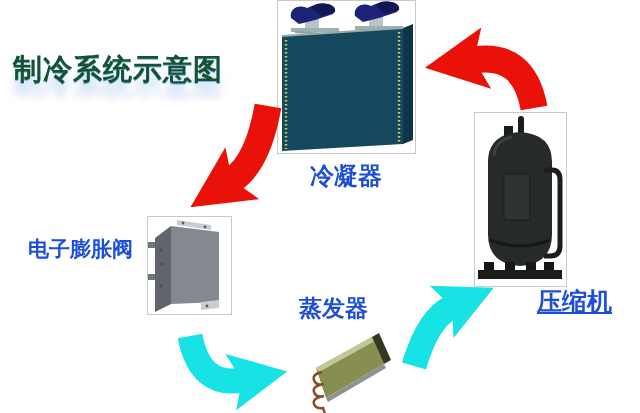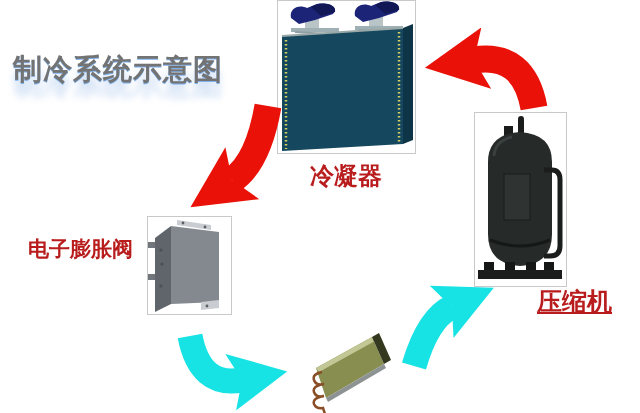--- a/index.html
+++ b/index.html
@@ -3,26 +3,26 @@
 <meta charset="utf-8">
 <style>
   html,body{margin:0;padding:0;background:#ffffff;}
   #stage{
     position:relative;width:640px;height:413px;background:#ffffff;
     overflow:hidden;font-family:"DejaVu Sans","Liberation Sans",sans-serif;
   }
   #diagram-svg{position:absolute;left:0;top:0;}
   .page-title{
     position:absolute;left:13px;top:50px;
-    font-size:29px;font-weight:800;letter-spacing:1px;color:#737373;
+    font-size:29px;font-weight:800;letter-spacing:1px;color:#14532d;
     text-shadow:0 1px 0 #7fb2ee, 0 15px 7px rgba(23,99,207,0.22);
     white-space:nowrap;
   }
   .comp-label{
-    position:absolute;color:#b91c1c;font-weight:700;white-space:nowrap;
+    position:absolute;color:#1d4ed8;font-weight:700;white-space:nowrap;
   }
   .lbl-condenser{left:277px;top:160px;width:138px;text-align:center;font-size:24px;}
   .lbl-compressor{left:537px;top:285px;font-size:25px;text-decoration:underline;}
   .lbl-valve{left:28px;top:235px;font-size:21px;}
   .lbl-evaporator{left:299px;top:293px;font-size:23px;}
 </style>
 </head>
 <body>
 
 <div id="stage">
@@ -112,13 +112,14 @@
     <path fill="none" stroke-width="27" marker-end="url(#head-hot)" d="M534,108 Q524,52 474,60" stroke="#ea1208"></path>
     <path fill="none" stroke-width="27" marker-end="url(#head-hot)" d="M268,106 Q258,163 232,180" stroke="#ea1208"></path>
     <path fill="none" stroke-width="25" marker-end="url(#head-cold)" d="M190,336 Q200,388 242,380" stroke="#17e2e4"></path>
     <path fill="none" stroke-width="25" marker-end="url(#head-cold)" d="M414,366 Q428,318 452,307" stroke="#17e2e4"></path>
   </svg>
 
   <div class="page-title">制冷系统示意图</div>
   <div class="comp-label lbl-condenser">冷凝器</div>
   <div class="comp-label lbl-compressor">压缩机</div>
   <div class="comp-label lbl-valve">电子膨胀阀</div>
+  <div class="comp-label lbl-evaporator">蒸发器</div>
 </div>
 
 </body></html>

